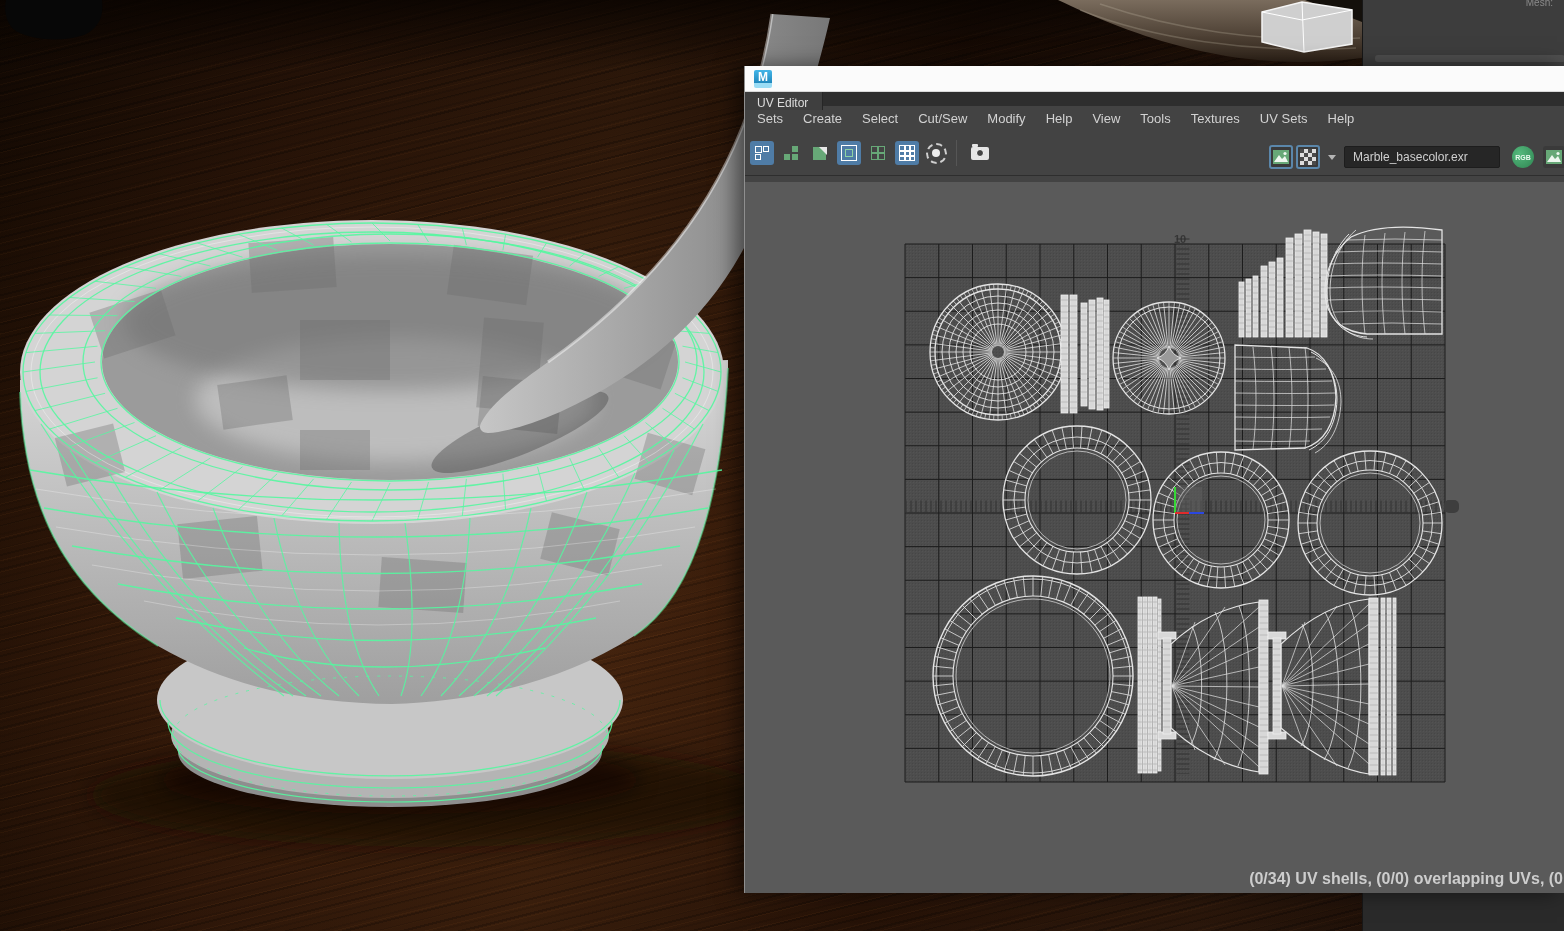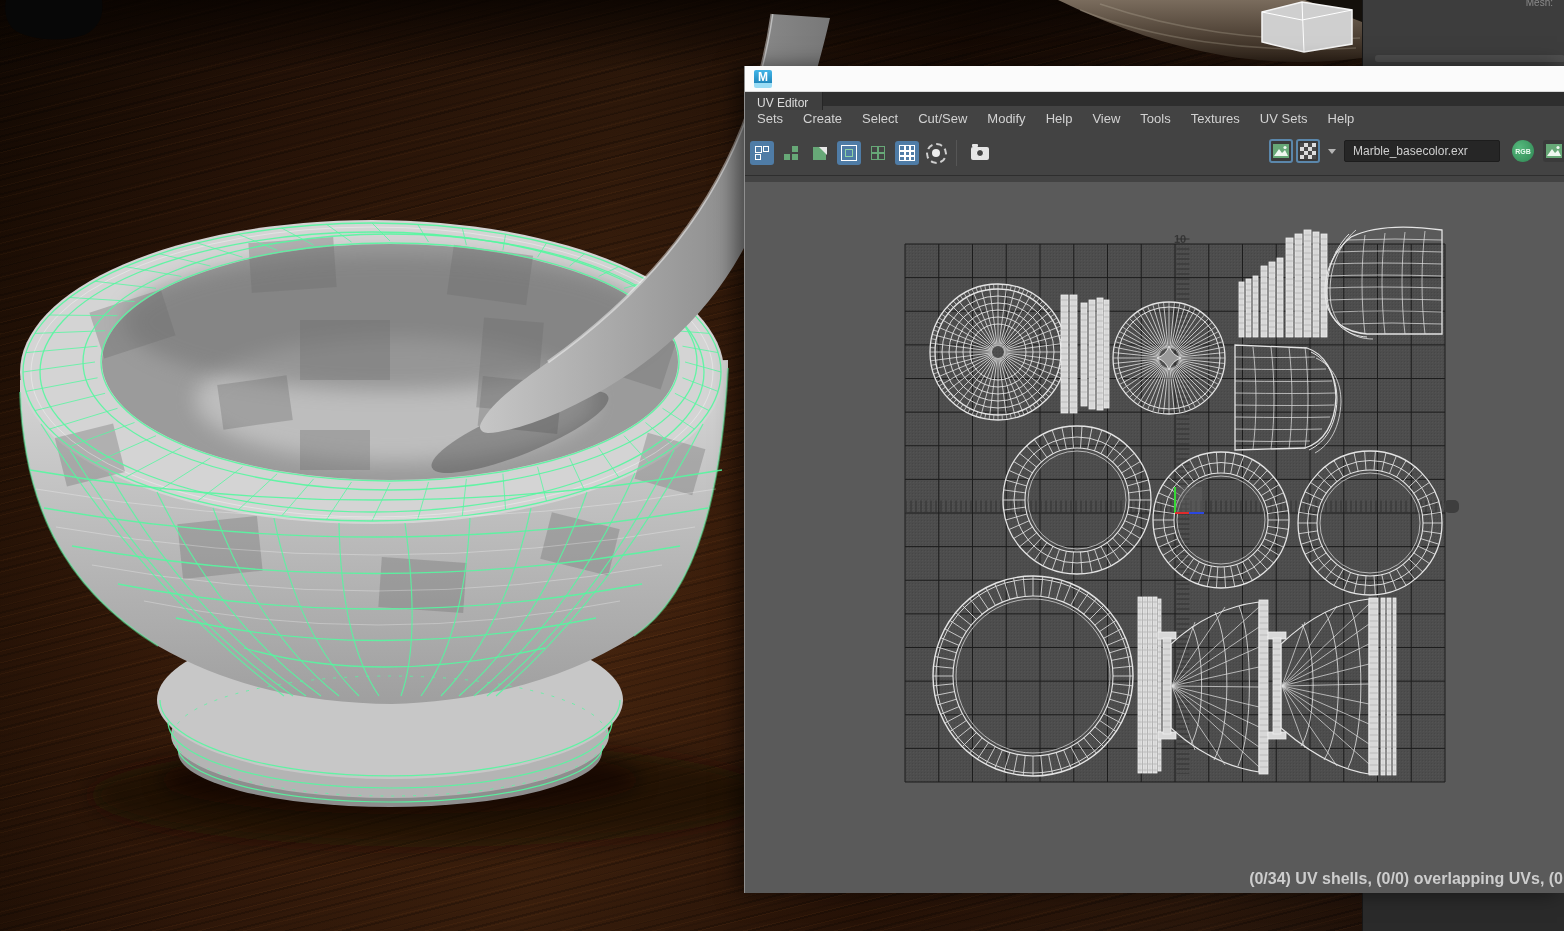--- a/index.html
+++ b/index.html
@@ -37,21 +37,21 @@
     border-right:1px solid #262626;}
   .menubar{height:25px;background:#434343;display:flex;align-items:center;
     font-size:13px;color:#d2d2d2;padding-left:2px;}
   .menu-item{padding:0 10px;cursor:default;}
   .toolbar{height:44px;background:#434343;border-bottom:1px solid #2e2e2e;
     display:flex;align-items:center;position:relative;}
   .tbtn{width:24px;height:24px;margin-left:5px;border-radius:3px;
     display:flex;align-items:center;justify-content:center;flex:none;}
   .tbtn.sel{background:#4f7ca6;}
   .tsep{width:1px;height:26px;background:#565656;margin:0 6px 0 8px;flex:none;}
-  .right-cluster{position:absolute;left:524px;top:8px;display:flex;align-items:center;justify-content:center;}
+  .right-cluster{position:absolute;left:524px;top:14px;display:flex;align-items:center;justify-content:center;}
   .imgbtn{width:24px;height:24px;border-radius:3px;border:2px solid #5b87ab;
     background:#3a3a3a;display:flex;align-items:center;justify-content:center;
     box-sizing:border-box;margin-right:3px;}
   .checker{width:16px;height:16px;
     background-image:linear-gradient(45deg,#ddd 25%,transparent 25%,transparent 75%,#ddd 75%),
                      linear-gradient(45deg,#ddd 25%,#4a4a4a 25%,#4a4a4a 75%,#ddd 75%);
     background-size:8px 8px;background-position:0 0,4px 4px;}
   .dd-arrow{width:0;height:0;border-left:4px solid transparent;border-right:4px solid transparent;
     border-top:5px solid #b5b5b5;margin:0 8px 0 5px;}
   .tex-field{width:138px;height:20px;background:#262626;border:1px solid #1d1d1d;border-radius:2px;

